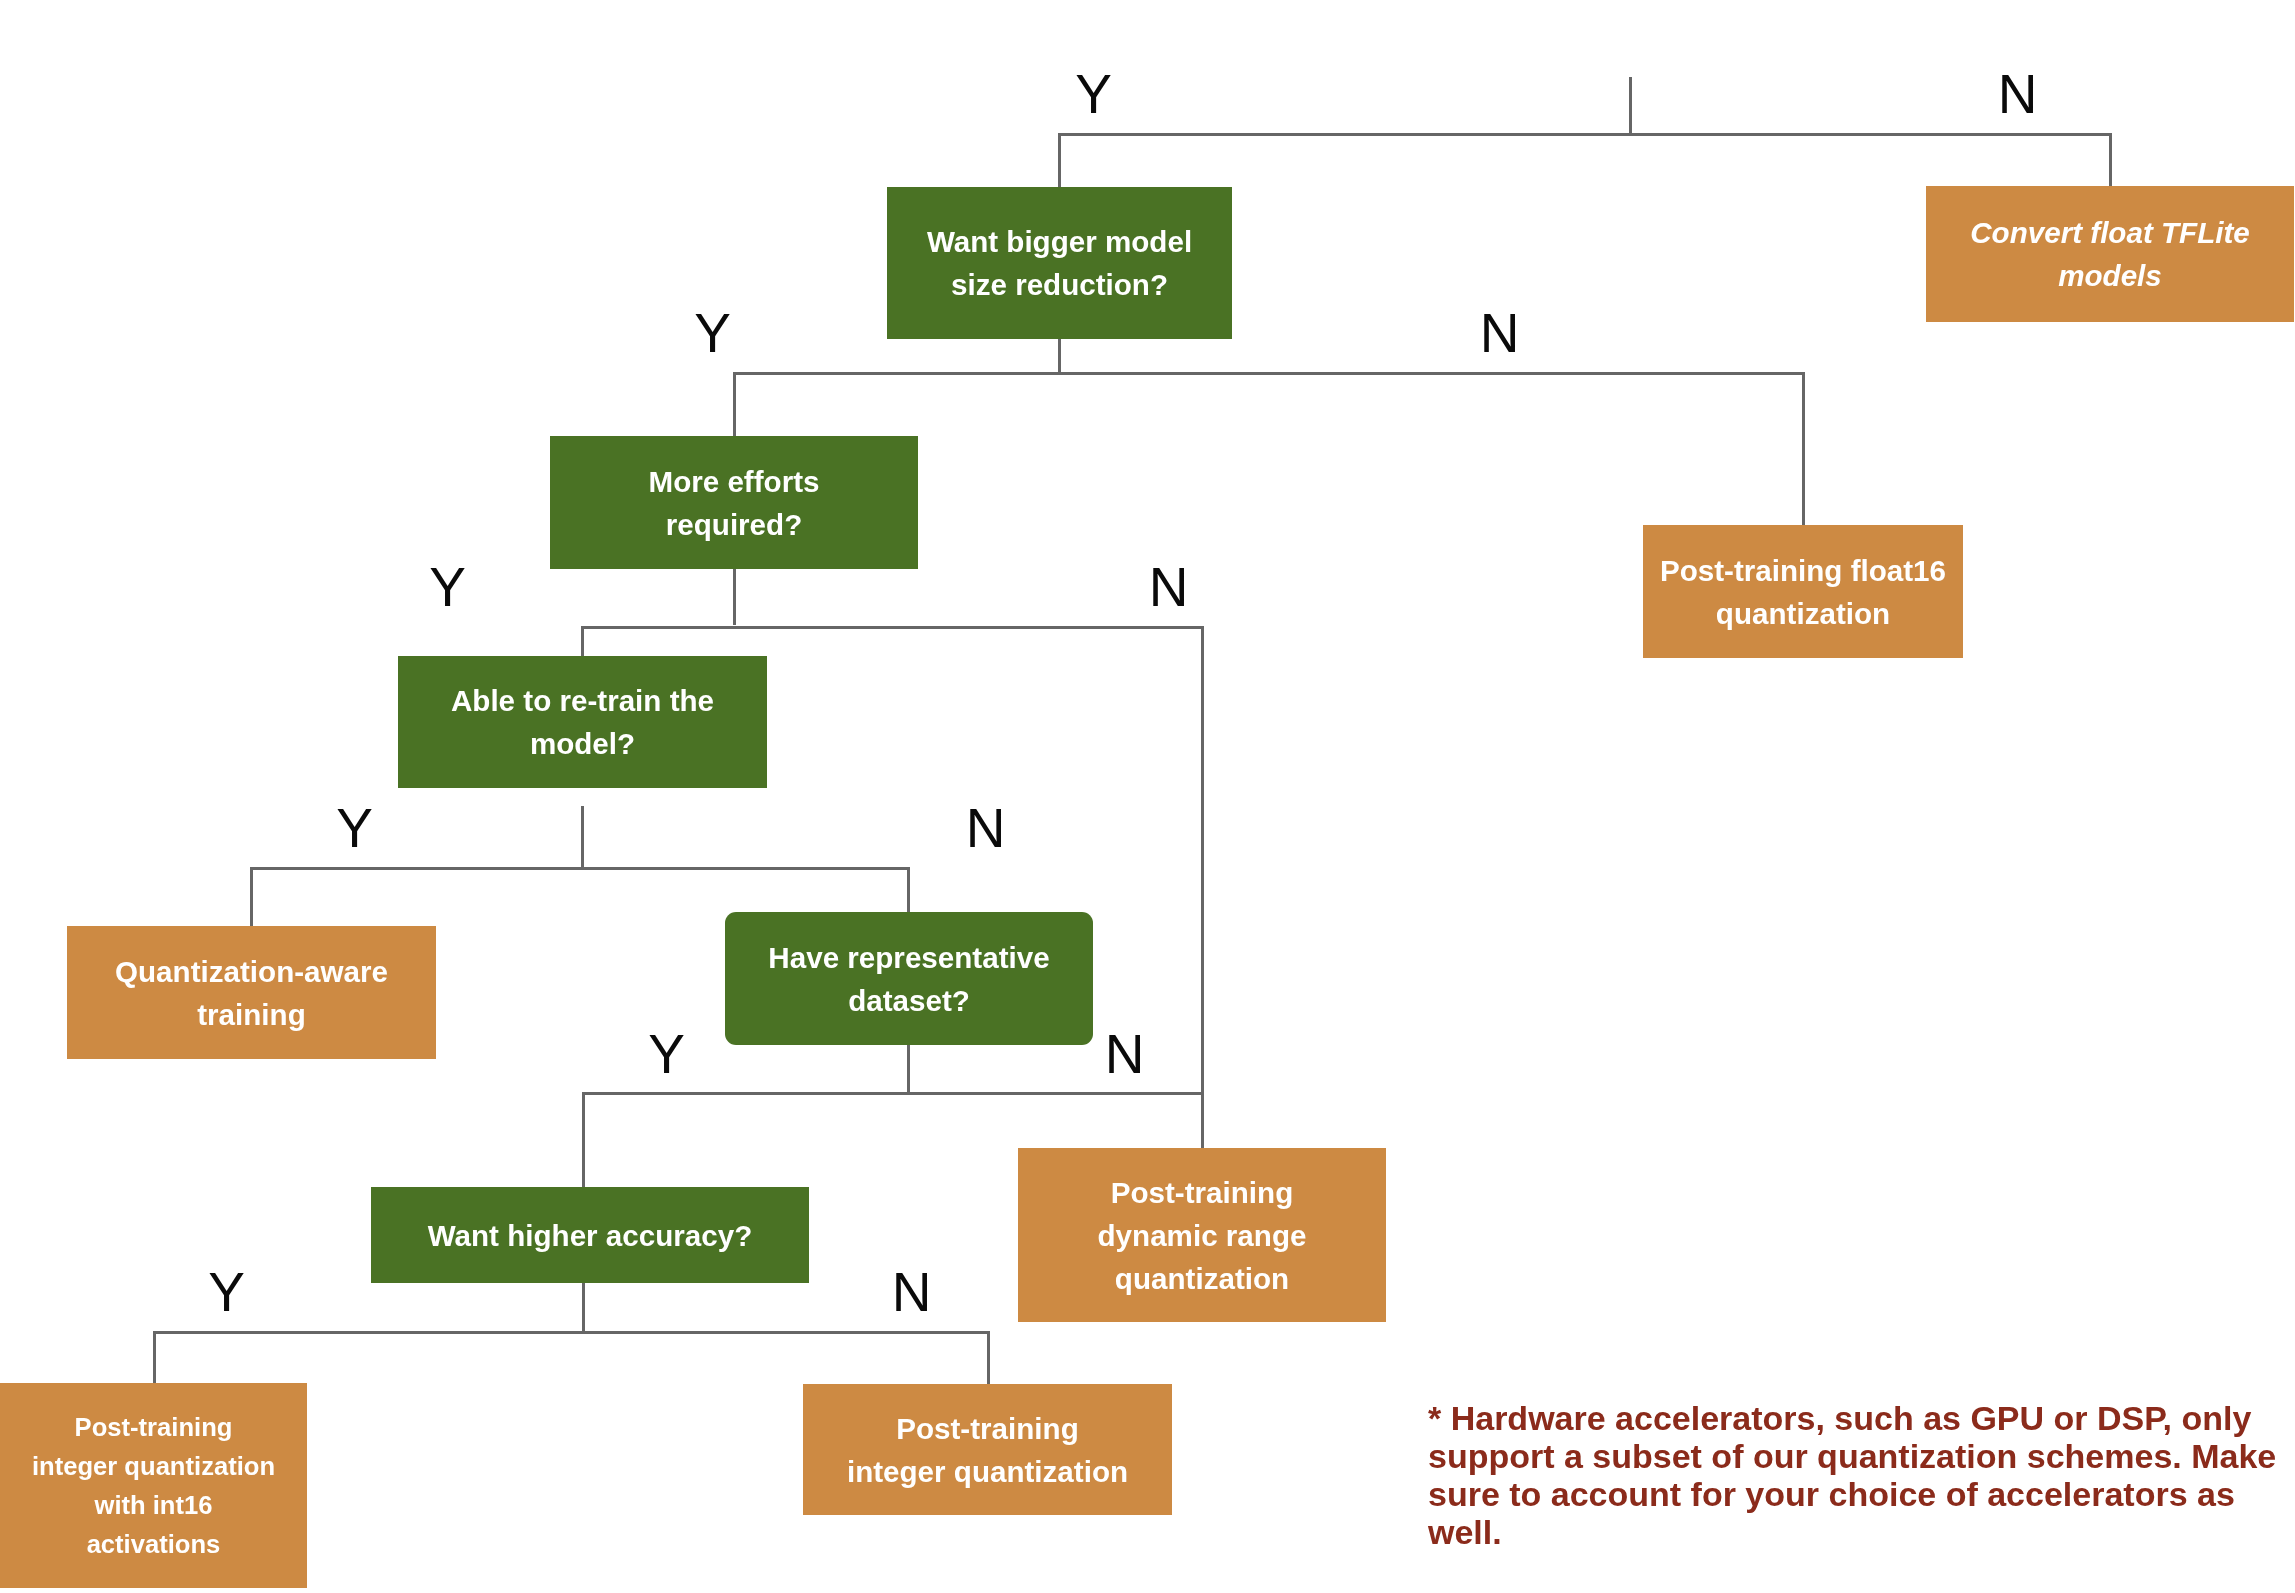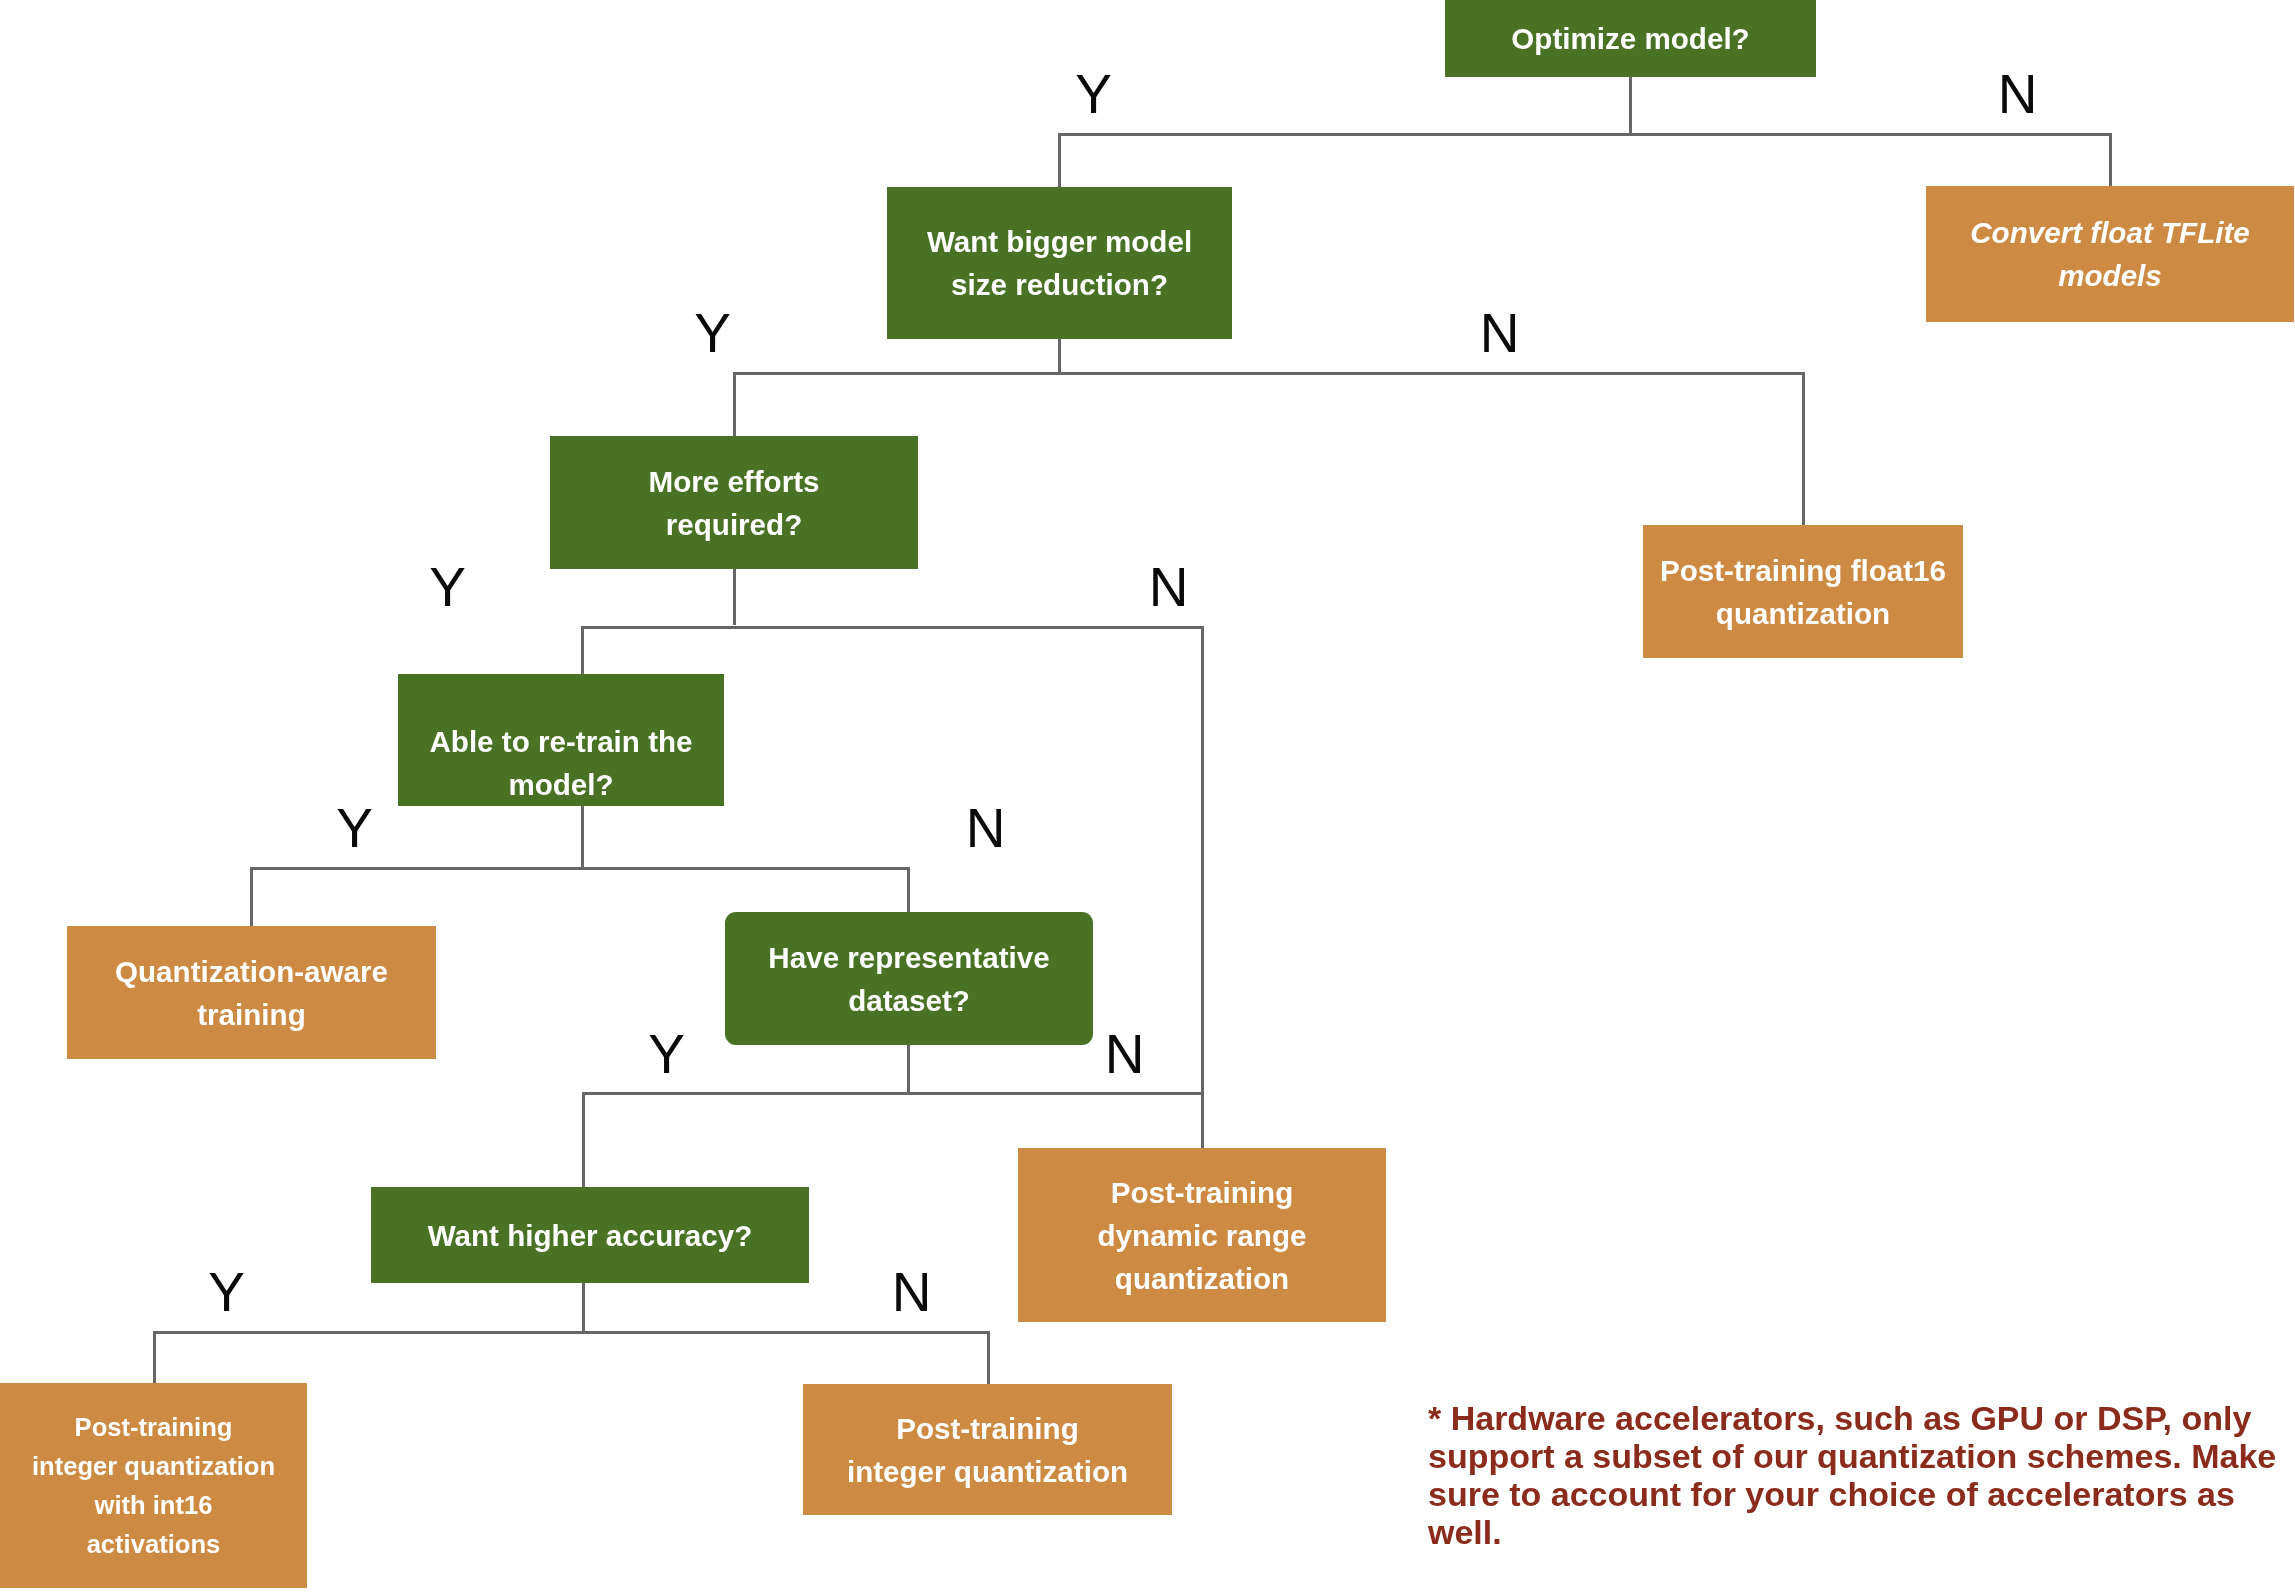--- a/index.html
+++ b/index.html
@@ -83,23 +83,20 @@
   <div class="branch" style="left:1470px;top:299px;">N</div>
   <div class="branch" style="left:418px;top:553px;">Y</div>
   <div class="branch" style="left:1139px;top:553px;">N</div>
   <div class="branch" style="left:325px;top:794px;">Y</div>
   <div class="branch" style="left:956px;top:794px;">N</div>
   <div class="branch" style="left:637px;top:1020px;">Y</div>
   <div class="branch" style="left:1095px;top:1020px;">N</div>
   <div class="branch" style="left:197px;top:1258px;">Y</div>
   <div class="branch" style="left:882px;top:1258px;">N</div>
 
-  <div class="node decision" style="left:1445px;top:0px;width:371px;height:77px;">
-    <span>Optimize model?</span>
-  </div>
 
   <div class="node decision" style="left:887px;top:187px;width:345px;height:152px;">
     <span>Want bigger model
 size reduction?</span>
   </div>
 
   <div class="node outcome" style="left:1926px;top:186px;width:368px;height:136px;font-style:italic;">
     <span>Convert float TFLite
 models</span>
   </div>
@@ -107,21 +104,21 @@
   <div class="node decision" style="left:550px;top:436px;width:368px;height:133px;">
     <span>More efforts
 required?</span>
   </div>
 
   <div class="node outcome" style="left:1643px;top:525px;width:320px;height:133px;">
     <span>Post-training float16
 quantization</span>
   </div>
 
-  <div class="node decision" style="left:398px;top:674px;width:326px;height:132px;align-items:flex-end;">
+  <div class="node decision" style="left:398px;top:656px;width:369px;height:132px;">
     <span>Able to re-train the
 model?</span>
   </div>
 
   <div class="node outcome" style="left:67px;top:926px;width:369px;height:133px;">
     <span>Quantization-aware
 training</span>
   </div>
 
   <div class="node decision" style="left:725px;top:912px;width:368px;height:133px;border-radius:11px;">

